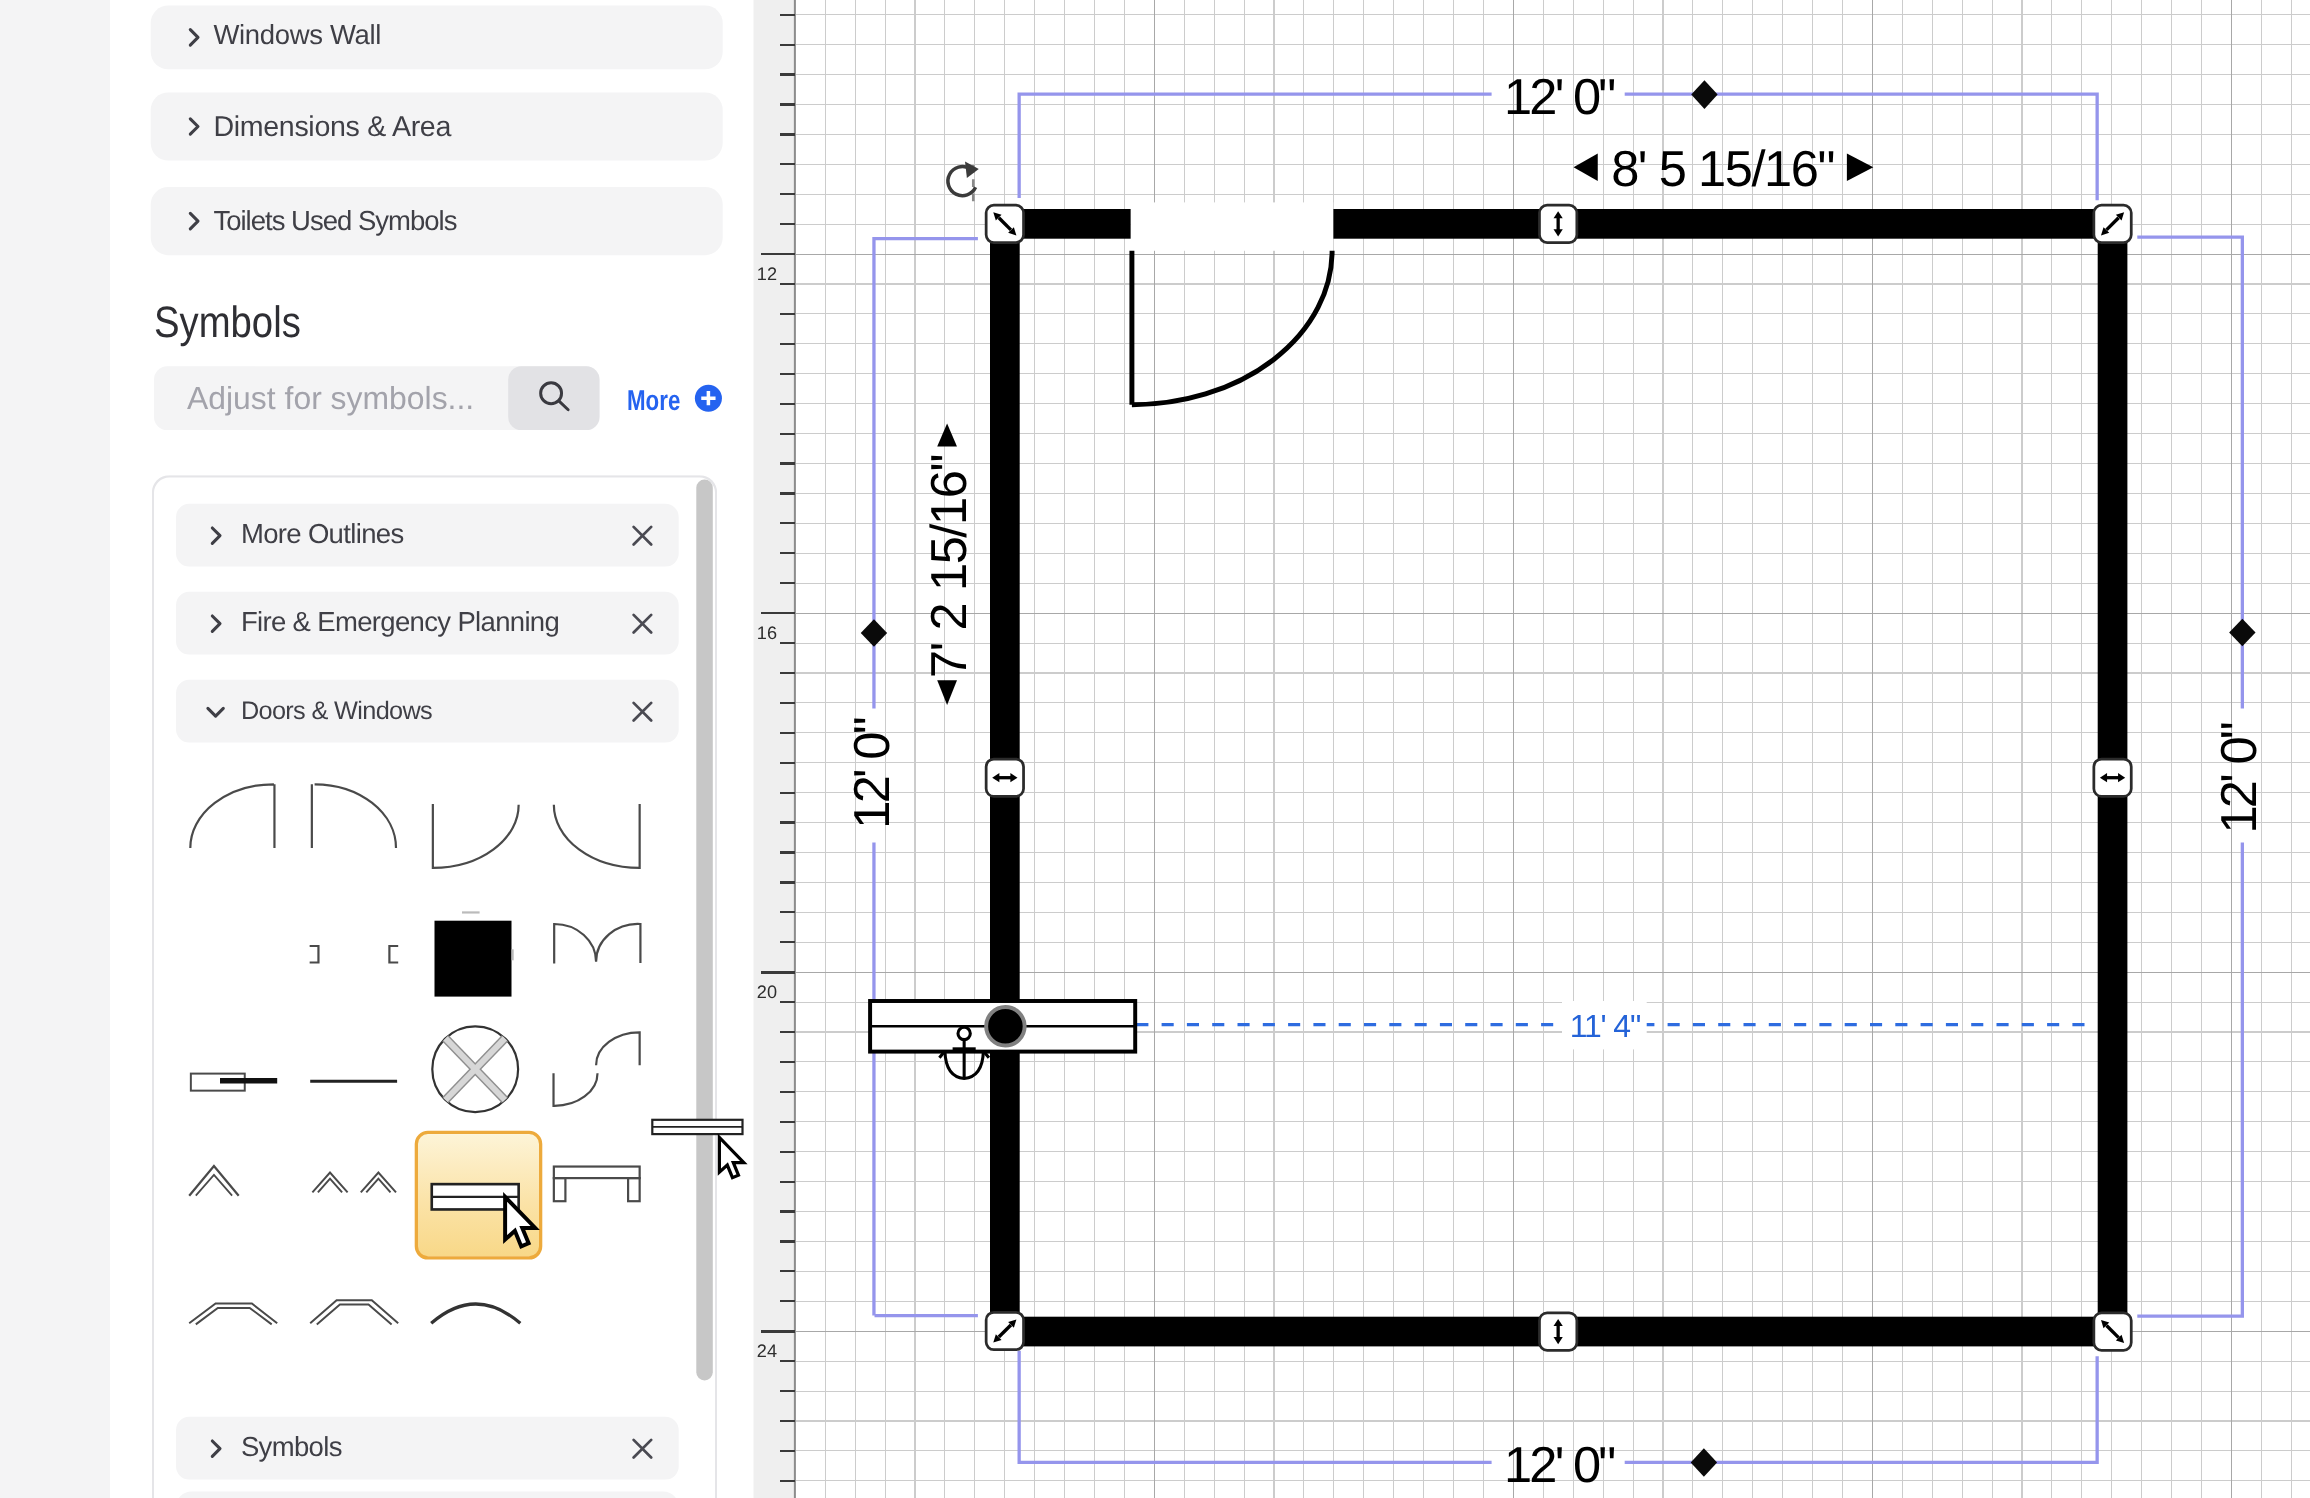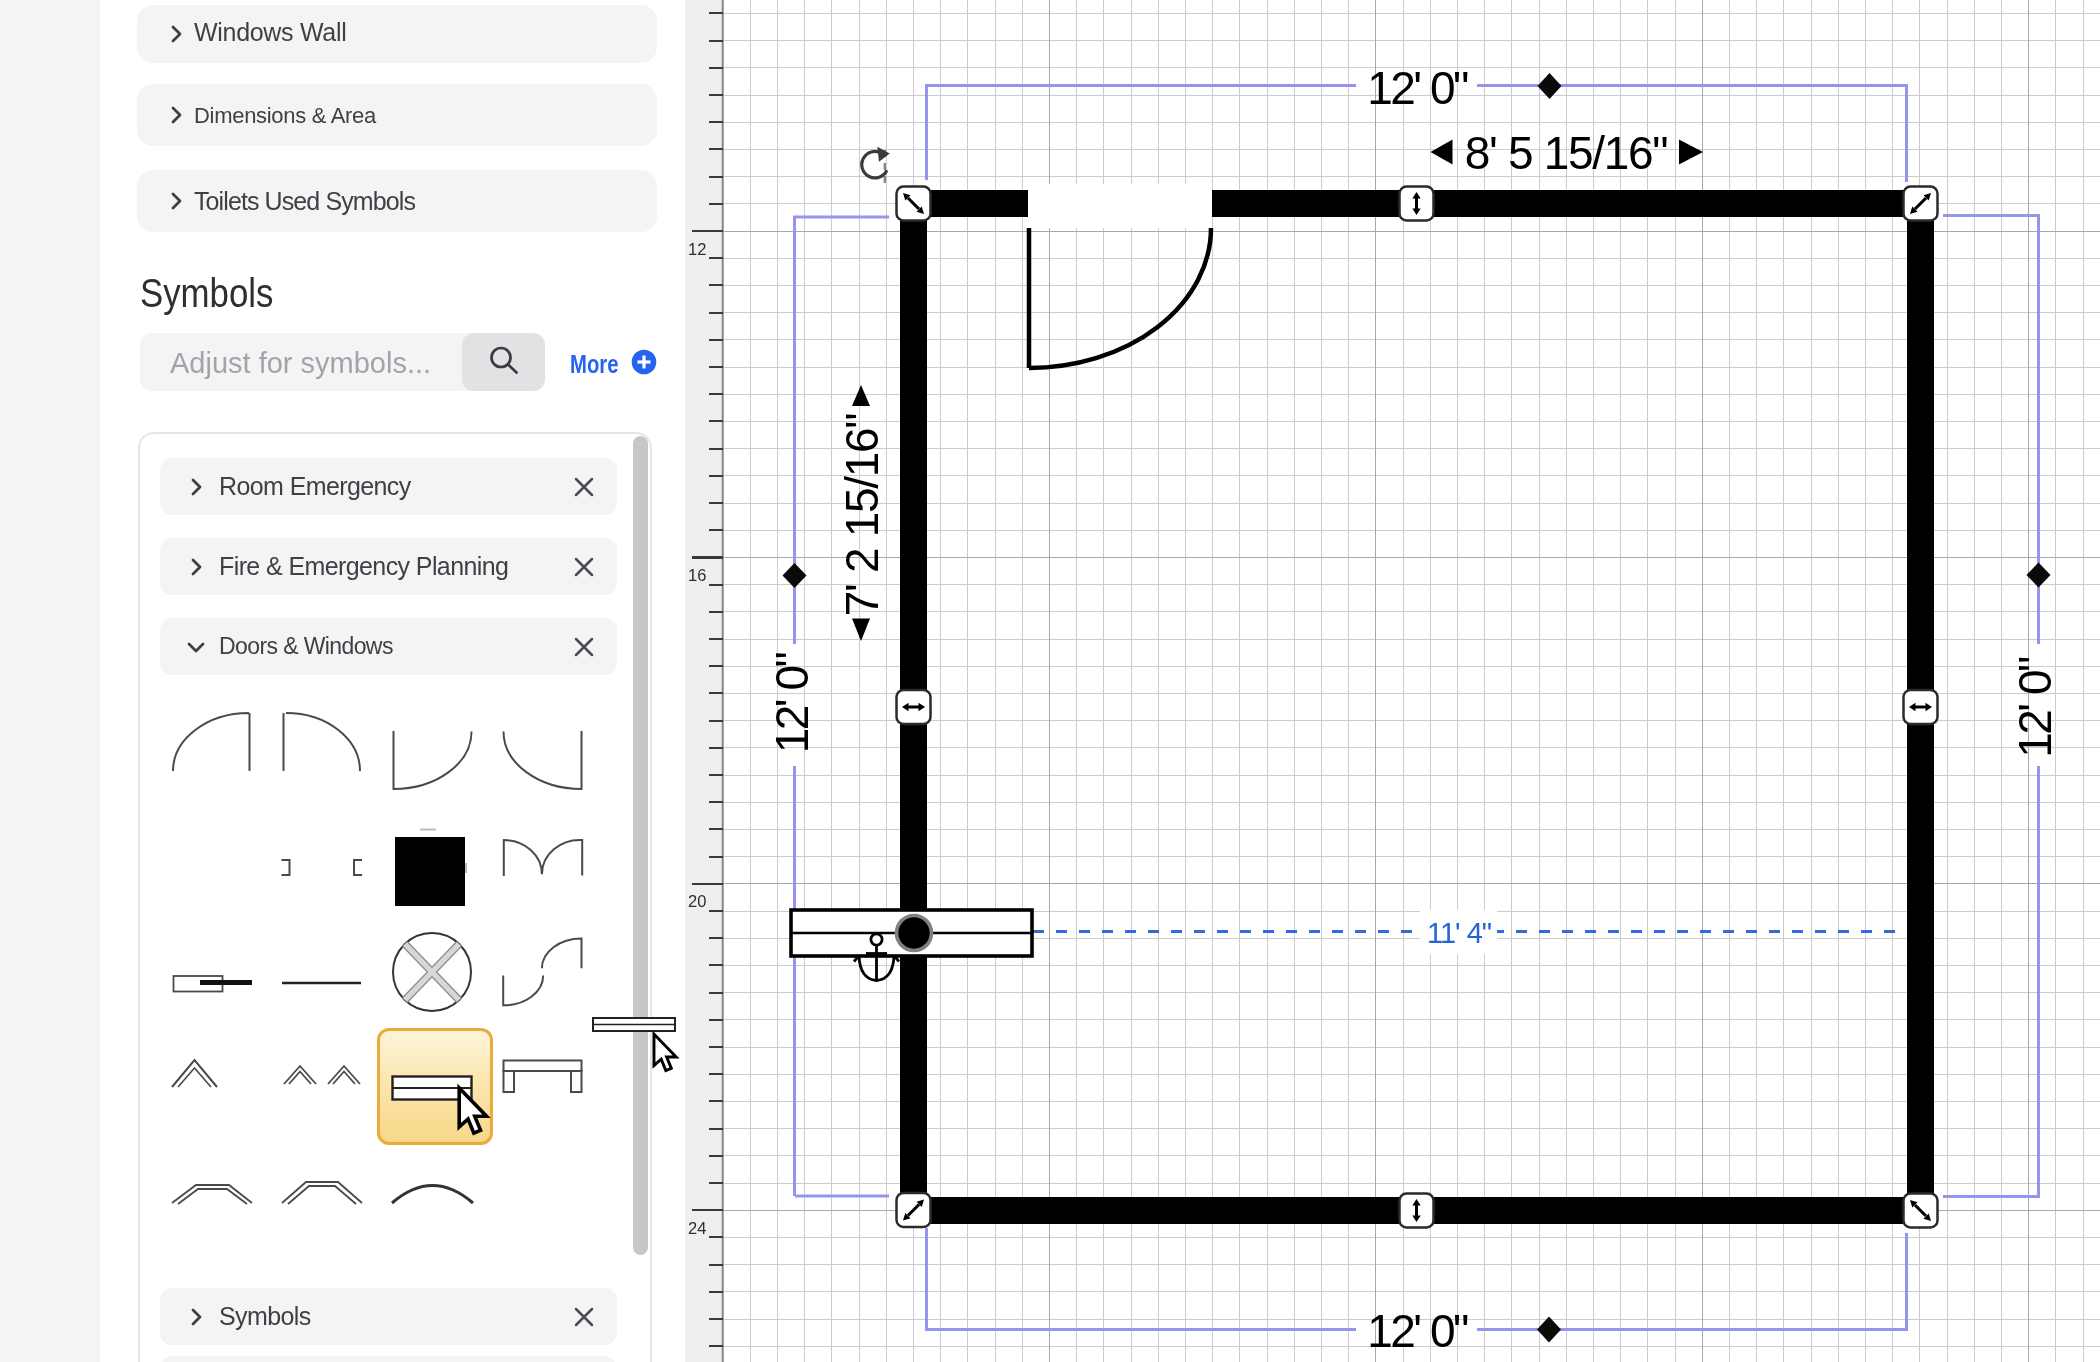--- a/index.html
+++ b/index.html
@@ -327,21 +327,21 @@
 <div class="abs" style="left:137px;top:5px;width:520px;height:58px;background:#f4f4f5;border-radius:16px"></div>
 <svg class="abs" style="left:164px;top:22px" width="24" height="24">
     <path d="M9,5 L16,12 L9,19" fill="none" stroke="#3f3f46" stroke-width="2.8" stroke-linecap="round" stroke-linejoin="round"></path>
   </svg>
 <div class="abs txt" style="left:194px;top:20px;font-size:25px;line-height:25px;letter-spacing:-.3px;color:#3f3f46">Windows Wall</div>
 
 <div class="abs" style="left:137px;top:84px;width:520px;height:62px;background:#f4f4f5;border-radius:16px"></div>
 <svg class="abs" style="left:164px;top:103px" width="24" height="24">
     <path d="M9,5 L16,12 L9,19" fill="none" stroke="#3f3f46" stroke-width="2.8" stroke-linecap="round" stroke-linejoin="round"></path>
   </svg>
-<div class="abs txt" style="left:194px;top:103px;font-size:22px;line-height:25px;letter-spacing:-.3px;color:#3f3f46">Dimensions &amp; Area</div>
+<div class="abs txt" style="left:194px;top:103px;font-size:26px;line-height:25px;letter-spacing:-.3px;color:#3f3f46">Dimensions &amp; Area</div>
 
 <div class="abs" style="left:137px;top:170px;width:520px;height:62px;background:#f4f4f5;border-radius:16px"></div>
 <svg class="abs" style="left:164px;top:189px" width="24" height="24">
     <path d="M9,5 L16,12 L9,19" fill="none" stroke="#3f3f46" stroke-width="2.8" stroke-linecap="round" stroke-linejoin="round"></path>
   </svg>
 <div class="abs txt" style="left:194px;top:189px;font-size:25px;line-height:25px;letter-spacing:-.9px;color:#3f3f46">Toilets Used Symbols</div>
 
 <div class="abs txt" style="left:140px;top:273px;font-size:40px;line-height:40px;color:#2e2e33;transform:scaleX(.87);transform-origin:left top">Symbols</div>
 
 <div class="abs" style="left:140px;top:333px;width:405px;height:58px;background:#f4f4f5;border-radius:12px"></div>
@@ -359,21 +359,21 @@
     <line x1="6.5" y1="13" x2="19.5" y2="13" stroke="#fff" stroke-width="3.2"></line>
     <line x1="13" y1="6.5" x2="13" y2="19.5" stroke="#fff" stroke-width="3.2"></line>
   </svg>
 
 <div class="abs" style="left:138px;top:432px;width:510px;height:930px;background:#fff;border:2px solid #e5e5e8;border-bottom:none;border-radius:16px 16px 0 0"></div>
 
 <div class="abs" style="left:160px;top:458px;width:457px;height:57px;background:#f4f4f5;border-radius:12px"></div>
 <svg class="abs" style="left:184px;top:475px" width="24" height="24">
     <path d="M9,5 L16,12 L9,19" fill="none" stroke="#3f3f46" stroke-width="2.8" stroke-linecap="round" stroke-linejoin="round"></path>
   </svg>
-<div class="abs txt" style="left:219px;top:474px;font-size:25px;line-height:25px;letter-spacing:-.6px;color:#3f3f46">Room Emergency</div>
+<div class="abs txt" style="left:219px;top:474px;font-size:25px;line-height:25px;letter-spacing:-.6px;color:#3f3f46">More Outlines</div>
 <svg class="abs" style="left:572px;top:475px" width="24" height="24">
     <path d="M4,4 L20,20 M20,4 L4,20" stroke="#4a4a52" stroke-width="2.5" stroke-linecap="round"></path>
   </svg>
 
 <div class="abs" style="left:160px;top:538px;width:457px;height:57px;background:#f4f4f5;border-radius:12px"></div>
 <svg class="abs" style="left:184px;top:555px" width="24" height="24">
     <path d="M9,5 L16,12 L9,19" fill="none" stroke="#3f3f46" stroke-width="2.8" stroke-linecap="round" stroke-linejoin="round"></path>
   </svg>
 <div class="abs txt" style="left:219px;top:554px;font-size:25px;line-height:25px;letter-spacing:-.6px;color:#3f3f46">Fire &amp; Emergency Planning</div>
 <svg class="abs" style="left:572px;top:555px" width="24" height="24">

